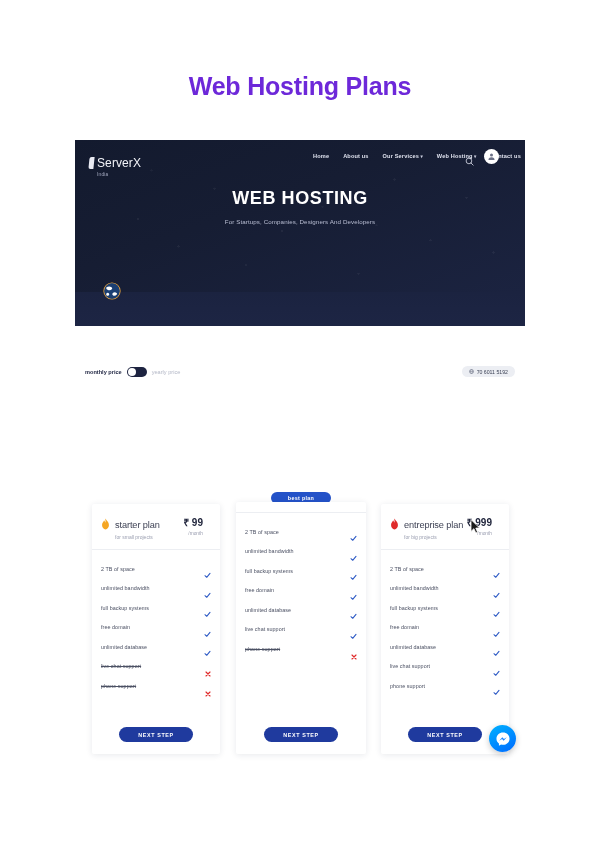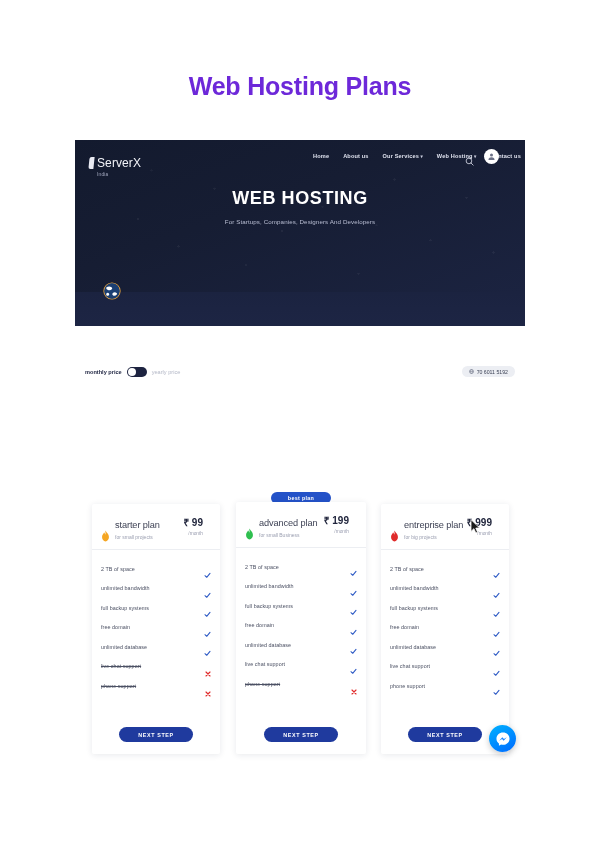--- a/index.html
+++ b/index.html
@@ -278,21 +278,21 @@
     font-size: 5.4px;
     font-weight: bold;
     letter-spacing: 0.3px;
     display: flex;
     align-items: center;
     justify-content: center;
   }
 
   .card-head {
     display: flex;
-    align-items: flex-end;
+    align-items: flex-start;
     gap: 5px;
     position: relative;
     padding-bottom: 9px;
   }
   .plan-ico { width: 9px; height: 12px; flex: none; margin-top: 2px; }
   .plan-text { flex: 1; }
   .plan-name {
     font-size: 9.2px;
     color: #3b3f52;
     letter-spacing: -0.1px;
@@ -553,35 +553,20 @@
         <span class="mark-no"><svg width="6" height="6" viewBox="0 0 12 12">
               <path d="M2,2 L10,10 M10,2 L2,10" stroke="#e02b2b" stroke-width="2.3" stroke-linecap="round"></path>
             </svg></span>
       </div>
     </div>
 
     <button class="next-btn">NEXT STEP</button>
   </div>
 
   <div class="card card--2">
-    <div class="card-head">
-      <span class="plan-ico">
-        <svg width="9" height="12" viewBox="0 0 12 16">
-          <path d="M6,0.6 C7.6,4 10.6,5.2 10.6,9.4 C10.6,12.6 8.5,15.3 6,15.3 C3.5,15.3 1.4,12.6 1.4,9.4 C1.4,6.6 3.2,5.4 4.2,3.1 C4.8,4.6 5.6,5 6,6.2 C6.5,4.4 5.4,2.4 6,0.6 Z" fill="#2fbf4f"></path>
-        </svg>
-      </span>
-      <span class="plan-text">
-        <span class="plan-name">advanced plan</span>
-        <span class="plan-desc" style="display:block">for small Business</span>
-      </span>
-      <span class="plan-price-wrap">
-        <span class="plan-price" style="display:block">₹ 199</span>
-        <span class="plan-per" style="display:block">/month</span>
-      </span>
-    </div>
     <div class="card-sep"></div>
 
     <div class="feat-list">
       <div class="feat">
         <span class="feat-label">2 TB of space</span>
         <span class="mark-yes"><svg width="7" height="7" viewBox="0 0 14 14">
               <path d="M2,7.4 L5.4,10.6 L12,2.6" fill="none" stroke="#2b58c4" stroke-width="2.1" stroke-linecap="round" stroke-linejoin="round"></path>
             </svg></span>
       </div>
       <div class="feat">

